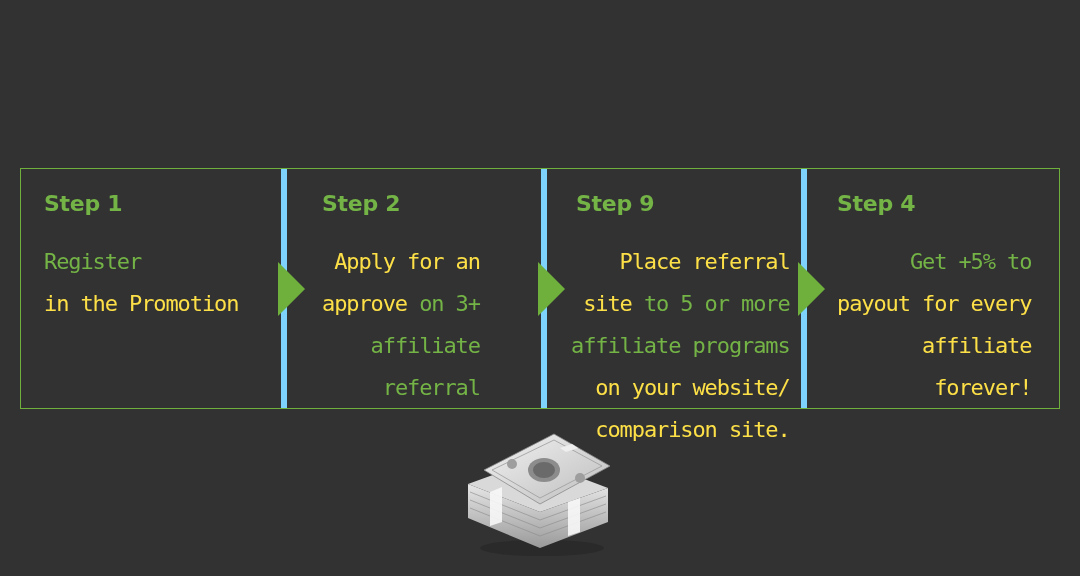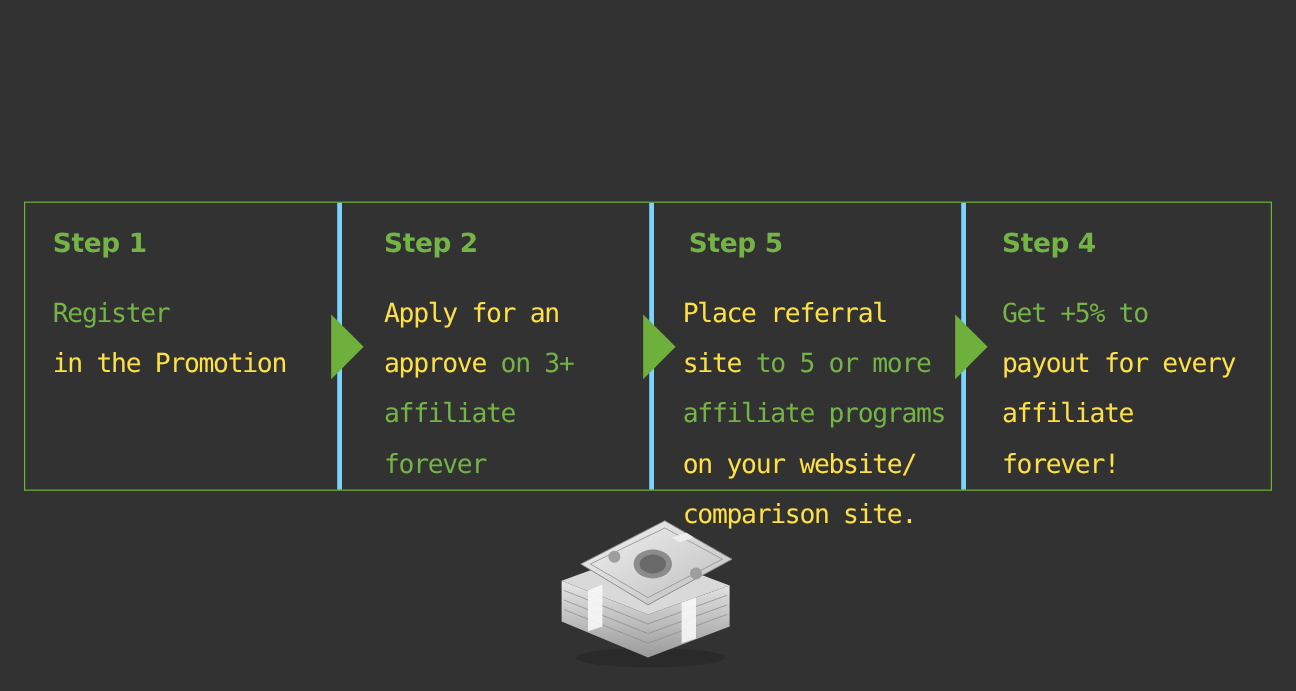--- a/index.html
+++ b/index.html
@@ -27,21 +27,22 @@
       display: flex;
       box-sizing: content-box;
     }
     .step {
       position: relative;
       flex: 0 0 auto;
       height: 239px;
       box-sizing: border-box;
     }
     .step + .step {
-      border-left: 4px solid #7dd3fc;
+      border-left: 6px solid #7dd3fc;
+      text-align: right;
     }
     .step-1 { width: 260px; }
     .step-2 { width: 260px; }
     .step-3 { width: 260px; }
     .step-4 { width: 258px; }
 
     .step-title {
       position: absolute;
       top: 22px;
       font-family: "DejaVu Sans", "Liberation Sans", sans-serif;
@@ -102,26 +103,26 @@
       <div class="step-body"><span class="g">Register</span>
 <span class="w">in the Promotion</span></div>
     </div>
 
     <div class="step step-2">
       <div class="arrow"></div>
       <div class="step-title">Step 2</div>
       <div class="step-body"><span class="w">Apply for an</span>
 <span class="w">approve </span><span class="g">on 3+</span>
 <span class="g">affiliate</span>
-<span class="g">forever</span></div>
+<span class="g">referral</span></div>
     </div>
 
     <div class="step step-3">
       <div class="arrow"></div>
-      <div class="step-title">Step 5</div>
+      <div class="step-title">Step 9</div>
       <div class="step-body"><span class="w">Place referral</span>
 <span class="w">site </span><span class="g">to 5 or more</span>
 <span class="g">affiliate programs</span>
 <span class="w">on your website/</span>
 <span class="w">comparison site.</span></div>
     </div>
 
     <div class="step step-4">
       <div class="arrow"></div>
       <div class="step-title">Step 4</div>

